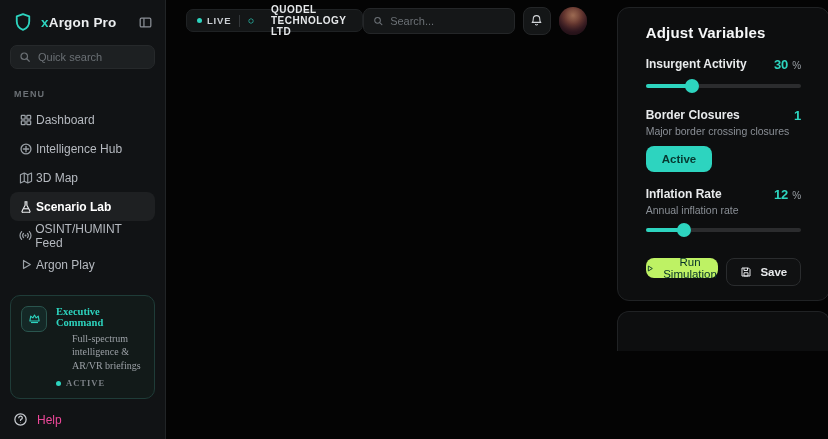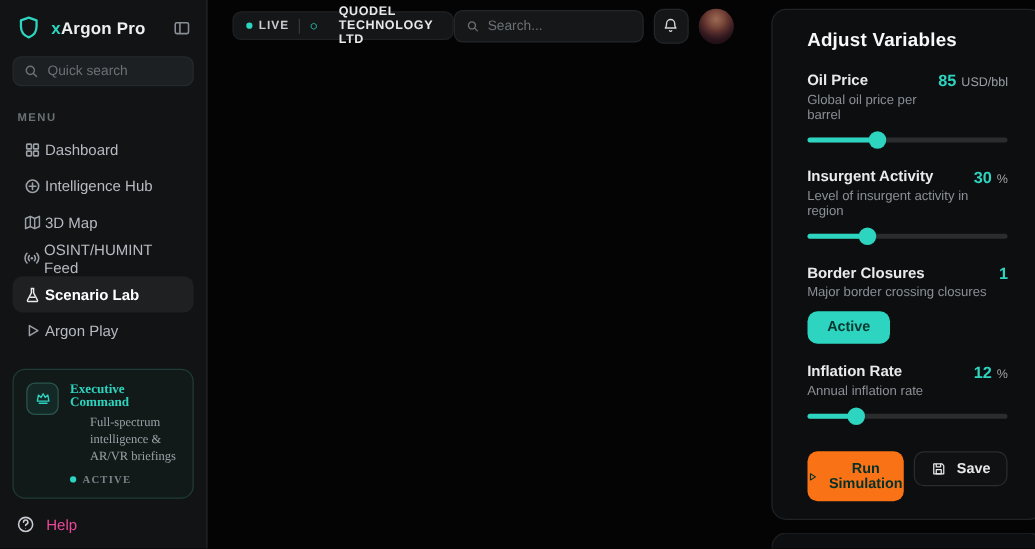--- a/index.html
+++ b/index.html
@@ -73,22 +73,22 @@
   .var-value .unit { color:#9aa0a6; font-size:10px; }
   .slider { position:relative; height:14px; margin-top:7px; cursor:pointer; }
   .slider .track { position:absolute; top:5px; left:0; right:0; height:4px; border-radius:3px; background:#2b2c2e; }
   .slider .fill { position:absolute; top:5px; left:0; height:4px; border-radius:3px; background:#2dd4bf; }
   .slider .thumb { position:absolute; top:0; width:14px; height:14px; border-radius:50%;
     background:#2dd4bf; margin-left:-7px; }
   .toggle-btn { display:inline-block; margin-top:9px; background:#2dd4bf; color:#063830;
     font-size:11.5px; font-weight:bold; padding:7px 16px; border-radius:8px; border:none;
     cursor:pointer; font-family:"Liberation Sans", sans-serif; }
   .actions { display:flex; gap:8px; margin-top:21px; }
-  .run-btn { flex:1; height:40px; background:#f97316; border:none; border-radius:8px;
-    color:#053029; font-size:11.5px; font-weight:bold; display:flex; align-items:center;
+  .run-btn { flex:1; height:20px; background:#bef264; border:none; border-radius:8px;
+    color:#053029; font-size:11.5px; font-weight:normal; display:flex; align-items:center;
     justify-content:center; gap:8px; cursor:pointer; font-family:"Liberation Sans", sans-serif; }
   .ghost-btn { height:28px; background:#101112; border:1px solid #2a2c2e; border-radius:8px;
     color:#e6e8ea; font-size:11.5px; font-weight:bold; display:flex; align-items:center; gap:8px;
     padding:0 13px; cursor:pointer; font-family:"Liberation Sans", sans-serif; }
   .next-panel { margin-top:10px; height:40px; background:#0d0e0f; border:1px solid #202224;
     border-radius:12px 12px 0 0; border-bottom:none; }
   svg { display:block; }
 </style>
 </head>
 <body>
@@ -148,39 +148,39 @@
       <span class="nicon">
         <svg width="14" height="14" viewBox="0 0 24 24" fill="none" stroke="currentColor" stroke-width="2" stroke-linejoin="round">
           <path d="M2.5 6.5 L9 3.5 L15 6.5 L21.5 3.5 V17.5 L15 20.5 L9 17.5 L2.5 20.5 Z"></path>
           <line x1="9" y1="3.5" x2="9" y2="17.5"></line>
             <line x1="15" y1="6.5" x2="15" y2="20.5"></line>
         </svg>
       </span>
       <span>3D Map</span>
     </div>
 
+    <div class="nav-item active">
+      <span class="nicon">
+        <svg width="14" height="14" viewBox="0 0 24 24" fill="none" stroke="currentColor" stroke-width="2" stroke-linejoin="round">
+          <path d="M9.5 3 H14.5 M10.5 3 V9 L5.5 18.5 A1.5 1.5 0 0 0 7 21 H17 A1.5 1.5 0 0 0 18.5 18.5 L13.5 9 V3"></path>
+          <line x1="8" y1="15" x2="16" y2="15"></line>
+        </svg>
+      </span>
+      <span>Scenario Lab</span>
+    </div>
+
     <div class="nav-item">
       <span class="nicon">
         <svg width="15" height="15" viewBox="0 0 24 24" fill="none" stroke="currentColor" stroke-width="2" stroke-linecap="round">
           <circle cx="12" cy="12" r="1.6" fill="currentColor" stroke="none"></circle>
           <path d="M8.8 15.2 a4.5 4.5 0 0 1 0 -6.4 M15.2 8.8 a4.5 4.5 0 0 1 0 6.4"></path>
           <path d="M5.8 18.2 a8.8 8.8 0 0 1 0 -12.4 M18.2 5.8 a8.8 8.8 0 0 1 0 12.4"></path>
         </svg>
       </span>
       <span>OSINT/HUMINT Feed</span>
-    </div>
-
-    <div class="nav-item active">
-      <span class="nicon">
-        <svg width="14" height="14" viewBox="0 0 24 24" fill="none" stroke="currentColor" stroke-width="2" stroke-linejoin="round">
-          <path d="M9.5 3 H14.5 M10.5 3 V9 L5.5 18.5 A1.5 1.5 0 0 0 7 21 H17 A1.5 1.5 0 0 0 18.5 18.5 L13.5 9 V3"></path>
-          <line x1="8" y1="15" x2="16" y2="15"></line>
-        </svg>
-      </span>
-      <span>Scenario Lab</span>
     </div>
 
     <div class="nav-item">
       <span class="nicon">
         <svg width="13" height="13" viewBox="0 0 24 24" fill="none" stroke="currentColor" stroke-width="2.2" stroke-linejoin="round">
           <path d="M6.5 4.5 L19 12 L6.5 19.5 Z"></path>
         </svg>
       </span>
       <span>Argon Play</span>
     </div>
@@ -243,43 +243,25 @@
           </svg>
         </div>
         <div class="avatar"></div>
       </div>
     </div>
 
     <div class="content">
       <section class="panel">
         <h2 class="panel-title">Adjust Variables</h2>
 
-        <div class="var-row">
-          <div class="var-head">
-            <div>
-              <div class="var-name">Oil Price</div>
-              <div class="var-desc">Global oil price per barrel</div>
-            </div>
-            <div class="var-value">
-              <span class="num">85</span>
-              <span class="unit">USD/bbl</span>
-            </div>
-          </div>
-          <div class="slider">
-            <div class="track"></div>
-            <div class="fill" style="width: 35%;"></div>
-            <div class="thumb" style="left: 35%;"></div>
-          </div>
-        </div>
 
         <div class="var-row">
           <div class="var-head">
             <div>
               <div class="var-name">Insurgent Activity</div>
-              <div class="var-desc">Level of insurgent activity in region</div>
             </div>
             <div class="var-value">
               <span class="num">30</span>
               <span class="unit">%</span>
             </div>
           </div>
           <div class="slider">
             <div class="track"></div>
             <div class="fill" style="width: 30%;"></div>
             <div class="thumb" style="left: 30%;"></div>

